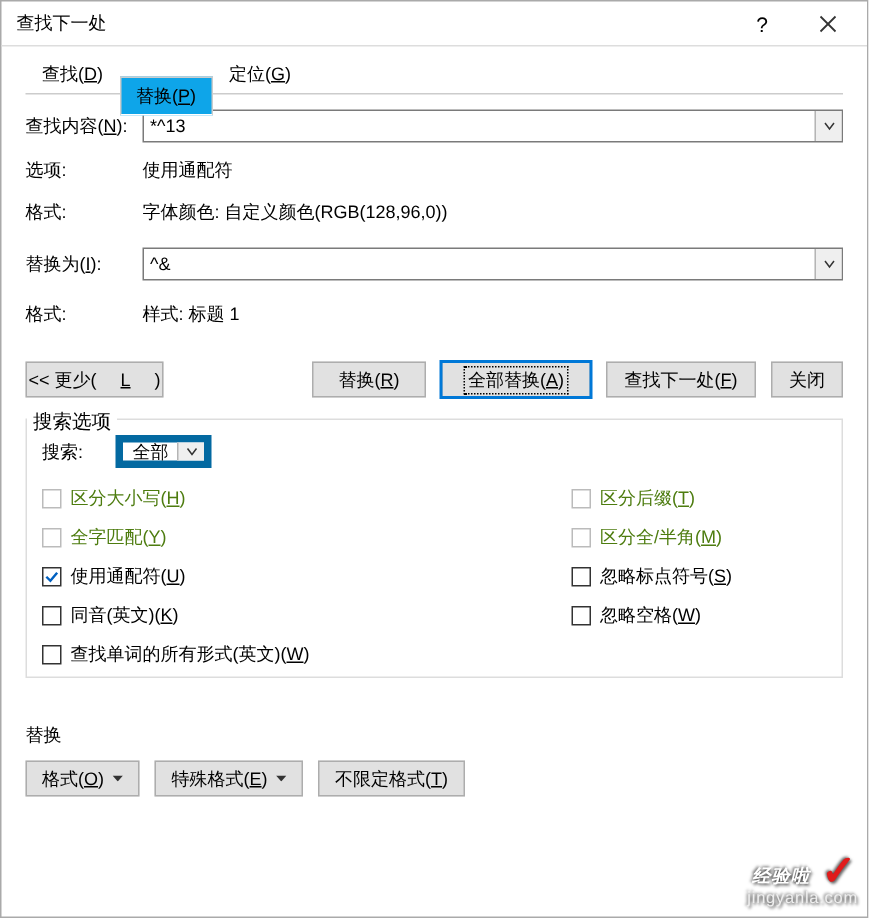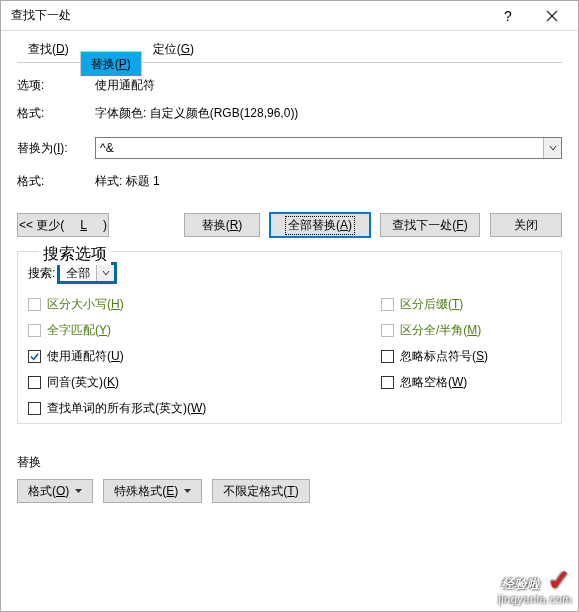--- a/index.html
+++ b/index.html
@@ -21,23 +21,23 @@
   .combo input { flex: 1; border: none; padding: 0 4px; outline: none; font-size: 12px; }
   .combo-btn { width: 18px; display: flex; align-items: center; justify-content: center; border-left: 1px solid #b5b5b5; background: #efefef; }
   .static-text { padding-top: 2px; }
   .btn-row { display: flex; gap: 10px; margin: 10px 0 14px 0; flex-wrap: nowrap; }
   .btn { height: 24px; border: 1px solid #adadad; background: #e1e1e1; display: flex; align-items: center; justify-content: center; padding: 0 10px; cursor: default; white-space: nowrap; }
   .btn.focus { outline: 2px solid #0078d7; outline-offset: -1px; }
   .btn.focus .btn-inner { border: 1px dotted #000; padding: 0 2px; }
   .btn u { text-decoration: underline; }
   .btn-drop { display: flex; align-items: center; gap: 6px; }
   .fieldset { border: 1px solid #ddd; padding: 10px 10px 6px 10px; margin-bottom: 10px; position: relative; }
-  .fieldset-legend { position: absolute; top: -8px; left: 21px; background: #fff; padding: 0 4px; font-size: 16px; }
-  .search-row { display: flex; align-items: center; margin-bottom: 12px; gap: 2px; }
-  .select { height: 22px; border: 3px solid #0369a1; display: flex; align-items: center; }
+  .fieldset-legend { position: absolute; top: -8px; left: 0; background: #fff; padding: 0 4px; font-size: 13px; }
+  .search-row { display: flex; align-items: center; margin-bottom: 12px; gap: 22px; }
+  .select { height: 22px; border: 5px solid #0369a1; display: flex; align-items: center; }
   .select-text { padding: 0 6px; width: 36px; }
   .select-btn { width: 18px; height: 100%; display: flex; align-items: center; justify-content: center; border-left: 1px solid #b5b5b5; background: #efefef; }
   .check-cols { display: flex; }
   .check-col { flex: 1; display: flex; flex-direction: column; gap: 9px; }
   .check { display: flex; align-items: center; gap: 6px; cursor: default; }
   .check-box { width: 13px; height: 13px; border: 1px solid #333; display: flex; align-items: center; justify-content: center; background: #fff; flex: 0 0 13px; }
   .check.disabled .check-box { border-color: #bbb; }
   .check.disabled .check-label { color: #4d7c0f; }
   .check-label u { text-decoration: underline; }
   .tick { width: 9px; height: 9px; }
@@ -74,20 +74,33 @@
         <span>查找(</span><u>D</u><span>)</span>
       </div>
       <div class="tab active">
         <span>替换(</span><u>P</u><span>)</span>
       </div>
       <div class="tab">
         <span>定位(</span><u>G</u><span>)</span>
       </div>
     </div>
 
+    <div class="form-row">
+      <div class="form-label">
+        <span>查找内容(</span><u>N</u><span>):</span>
+      </div>
+      <div class="form-value combo">
+        <input type="text" value="*^13" style="">
+        <div class="combo-btn">
+          <svg class="chev" viewBox="0 0 8 8">
+              <path d="M1 2 L4 6 L7 2" fill="none" stroke="#333" stroke-width="1"></path>
+            </svg>
+        </div>
+      </div>
+    </div>
 
     <div class="form-row">
       <div class="form-label static-text">选项:</div>
       <div class="form-value static-text">使用通配符</div>
     </div>
 
     <div class="form-row">
       <div class="form-label static-text">格式:</div>
       <div class="form-value static-text">字体颜色: 自定义颜色(RGB(128,96,0))</div>
     </div>
@@ -130,21 +143,21 @@
           <span>)</span>
       </div>
       <div class="btn focus" style="width:100px;">
         <span class="btn-inner"><span>全部替换(</span><u>A</u><span>)</span></span>
       </div>
       <div class="btn" style="width:100px;">
         <span>查找下一处(</span>
           <u>F</u>
           <span>)</span>
       </div>
-      <div class="btn" style="width:72px;">
+      <div class="btn" style="width:48px;">
         <span>关闭</span>
       </div>
     </div>
 
     <div class="fieldset">
       <div class="fieldset-legend">搜索选项</div>
 
       <div class="search-row">
         <span>搜索:</span>
         <div class="select">

